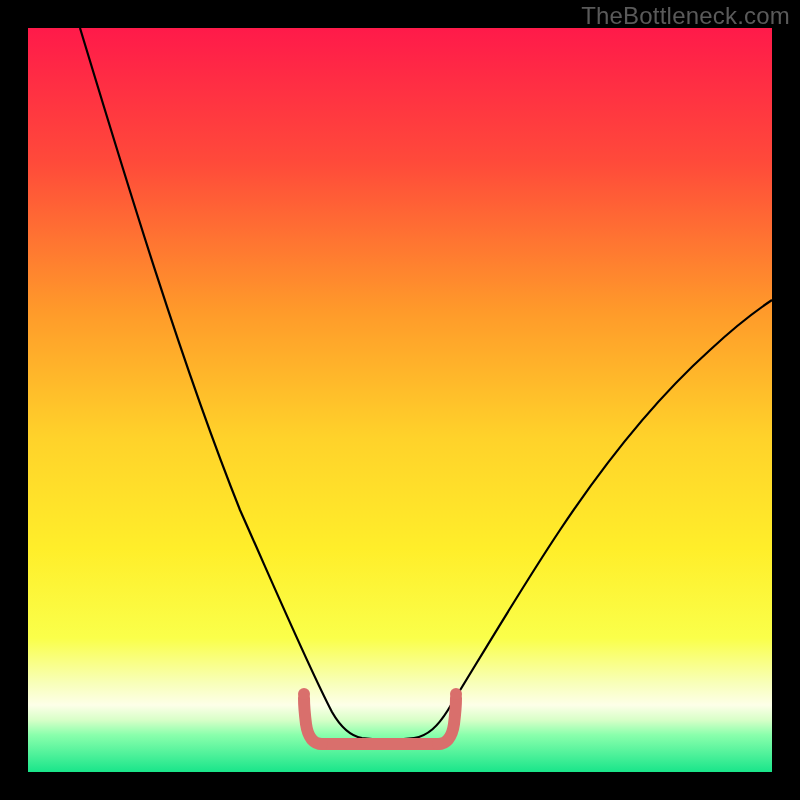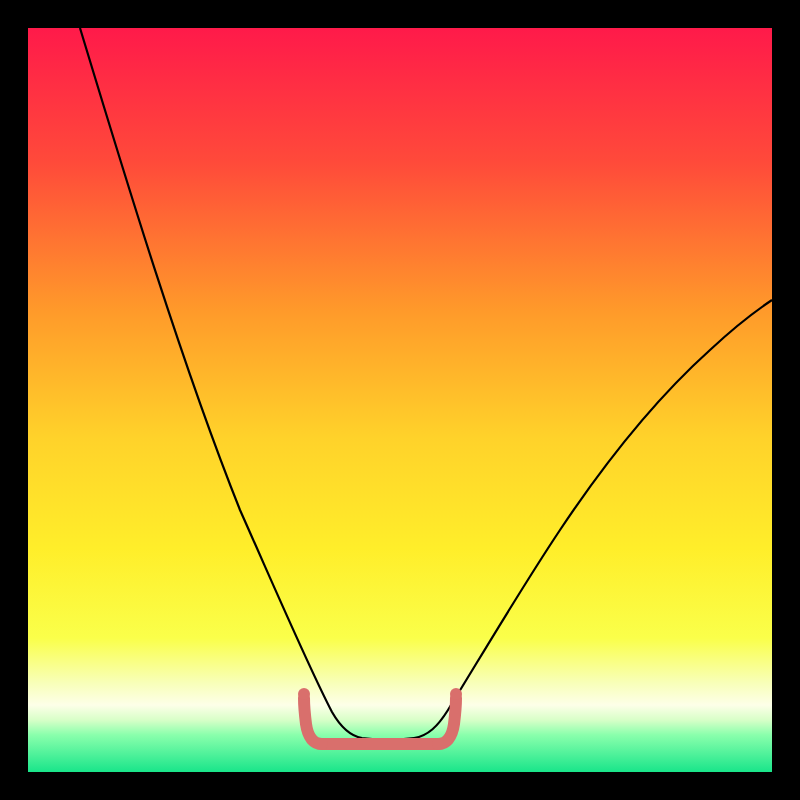--- a/index.html
+++ b/index.html
@@ -28,20 +28,21 @@
     letter-spacing: 0.2px;
   }
   svg {
     display: block;
   }
 </style>
 </head>
 <body>
 
 <div class="frame">
+  <div class="watermark">TheBottleneck.com</div>
 
   <svg width="800" height="800" viewBox="0 0 800 800">
     <defs>
       <linearGradient id="bg-grad" x1="0" y1="0" x2="0" y2="1">
         <stop offset="0%" stop-color="#ff1a4a"></stop>
         <stop offset="18%" stop-color="#ff4a3a"></stop>
         <stop offset="38%" stop-color="#ff9a2a"></stop>
         <stop offset="55%" stop-color="#ffd22a"></stop>
         <stop offset="70%" stop-color="#ffee2a"></stop>
         <stop offset="82%" stop-color="#faff4a"></stop>

